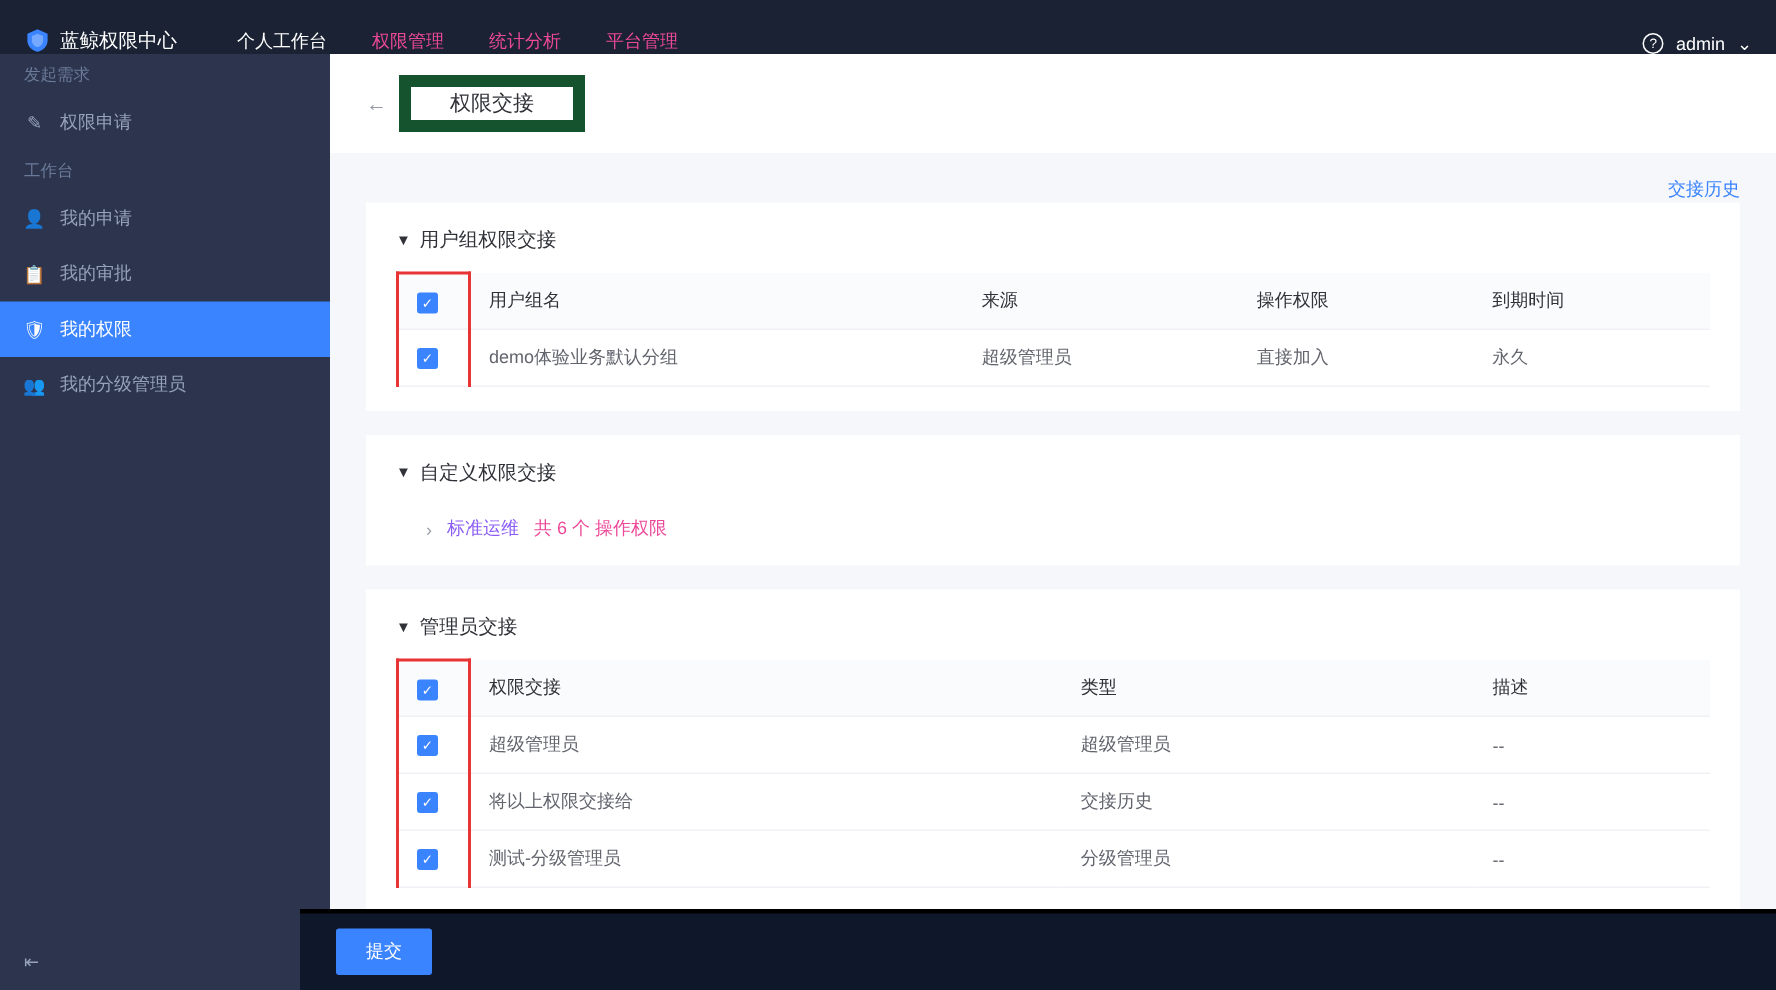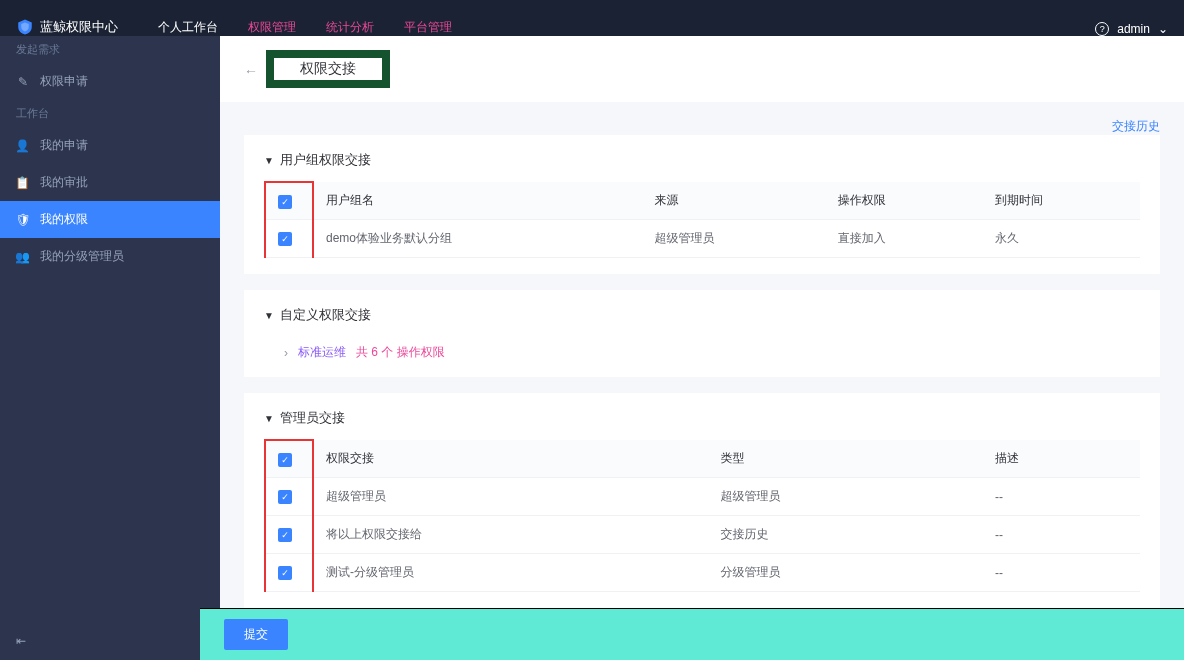--- a/index.html
+++ b/index.html
@@ -39,21 +39,21 @@
 .sub-section{padding:8px 0 0 20px;display:flex;align-items:center;gap:10px;font-size:12px}
 .sub-caret{color:#979ba5}
 .sub-title{color:#8b5cf6;font-weight:500}
 .sub-count{color:#ec4899}
 .form-row{display:flex;padding:12px 0}
 .form-label{width:120px;color:#63656e;font-size:12px;padding-top:6px}
 .form-field{flex:1}
 .field-label{font-size:12px;color:#63656e;margin-bottom:6px}
 .required{color:#ea3636}
 .handover-box{border:2px solid #e83434;padding:4px 8px 6px;display:inline-block;min-width:130px}
-.footer{position:fixed;bottom:0;left:200px;right:0;background:#5eead4;padding:10px 24px;border-top:1px solid #000000}
+.footer{position:fixed;bottom:0;left:200px;right:0;background:#0f172a;padding:10px 24px;border-top:3px solid #000000}
 .btn{background:#3a84ff;color:#fff;border:none;padding:7px 20px;font-size:12px;cursor:pointer;border-radius:2px}
 </style>
 </head>
 <body>
 
 <div class="header">
   <div class="logo">
     <svg class="logo-icon" viewBox="0 0 24 24">
         <path fill="#3a84ff" d="M12 2L3 6v6c0 5 4 9 9 10 5-1 9-5 9-10V6l-9-4z"></path>
         <path fill="#fff" d="M12 6l-5 2v4c0 3 2 5 5 6 3-1 5-3 5-6V8l-5-2z" opacity=".3"></path>

